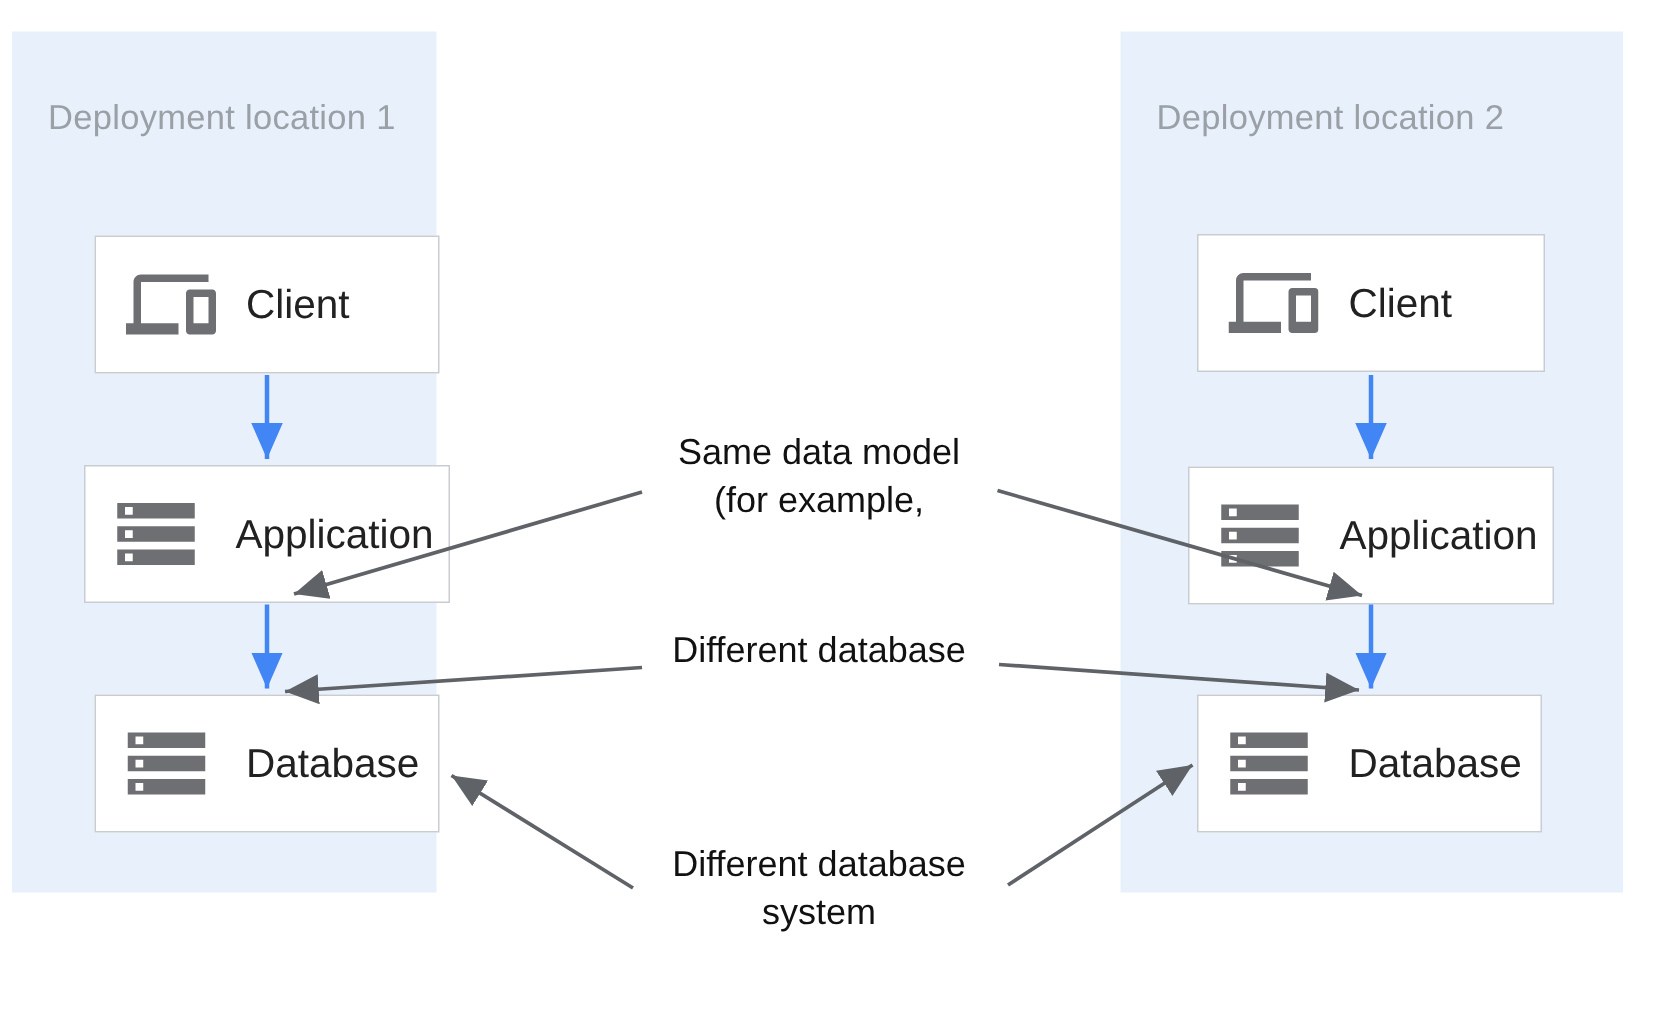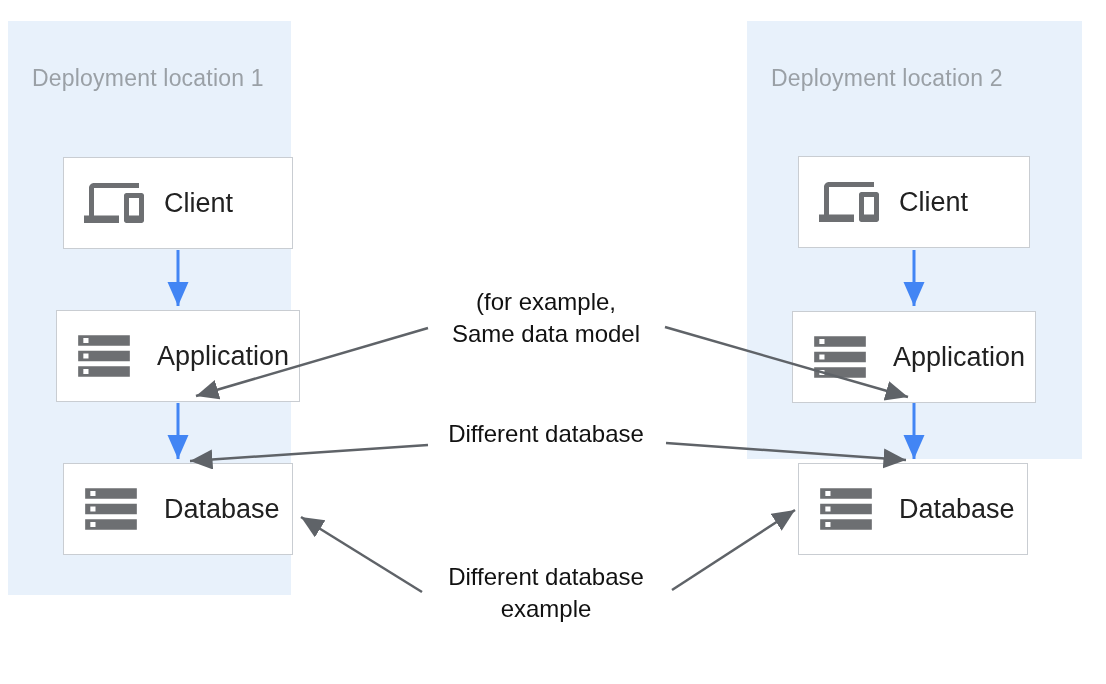--- a/index.html
+++ b/index.html
@@ -82,21 +82,21 @@
     <div class="node" style="left:55px;top:442px;width:230px;">
       <span class="icon icon-storage">
         <svg width="62" height="62" viewBox="0 0 24 24" fill="currentColor" aria-hidden="true">
           <path d="M2 20h20v-4H2v4zm2-3h2v2H4v-2zM2 4v4h20V4H2zm4 3H4V5h2v2zm-4 7h20v-4H2v4zm2-3h2v2H4v-2z"></path>
         </svg>
       </span>
       <span class="node-label">Database</span>
     </div>
   </section>
 
-  <section class="panel" style="left:747px;top:21px;width:335px;height:438px;">
+  <section class="panel" style="left:747px;top:21px;width:335px;height:574px;">
     <div class="panel-title">Deployment location 2</div>
 
     <div class="node" style="left:51px;top:135px;width:232px;">
       <span class="icon icon-devices">
         <svg width="60" height="60" viewBox="0 0 24 24" fill="currentColor" aria-hidden="true">
           <path d="M4 6h18V4H4c-1.1 0-2 .9-2 2v11H0v3h14v-3H4V6zm19 2h-6c-.55 0-1 .45-1 1v10c0 .55.45 1 1 1h6c.55 0 1-.45 1-1V9c0-.55-.45-1-1-1zm-1 9h-4v-7h4v7z"></path>
         </svg>
       </span>
       <span class="node-label">Client</span>
     </div>
@@ -140,26 +140,26 @@
     <line x1="665" y1="327" x2="908" y2="397" stroke="#5f6368" stroke-width="2.5" marker-end="url(#head-gray)"></line>
 
     <line x1="428" y1="445" x2="190" y2="461" stroke="#5f6368" stroke-width="2.5" marker-end="url(#head-gray)"></line>
     <line x1="666" y1="443" x2="906" y2="460" stroke="#5f6368" stroke-width="2.5" marker-end="url(#head-gray)"></line>
 
     <line x1="422" y1="592" x2="301" y2="517" stroke="#5f6368" stroke-width="2.5" marker-end="url(#head-gray)"></line>
     <line x1="672" y1="590" x2="795" y2="510" stroke="#5f6368" stroke-width="2.5" marker-end="url(#head-gray)"></line>
   </svg>
 
   <div class="annotation" style="left:411px;top:286px;">
+    <div>Same data model</div>
     <div>(for example,</div>
-    <div>Same data model</div>
   </div>
 
   <div class="annotation" style="left:411px;top:418px;">
     <div>Different database</div>
   </div>
 
   <div class="annotation" style="left:411px;top:561px;">
     <div>Different database</div>
-    <div>example</div>
+    <div>system</div>
   </div>
 
 </div>
 
 </body></html>

